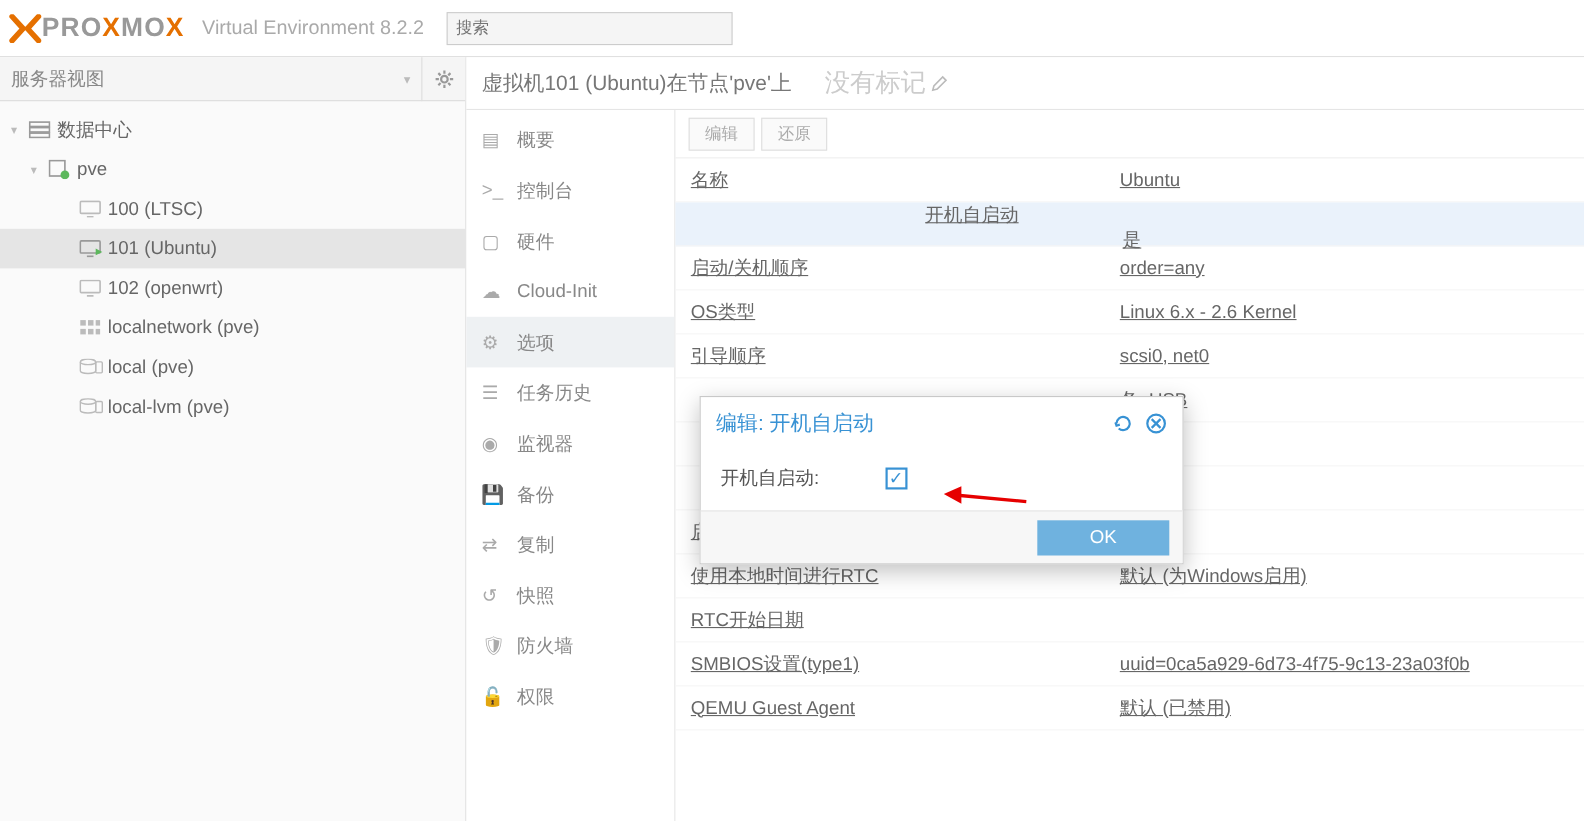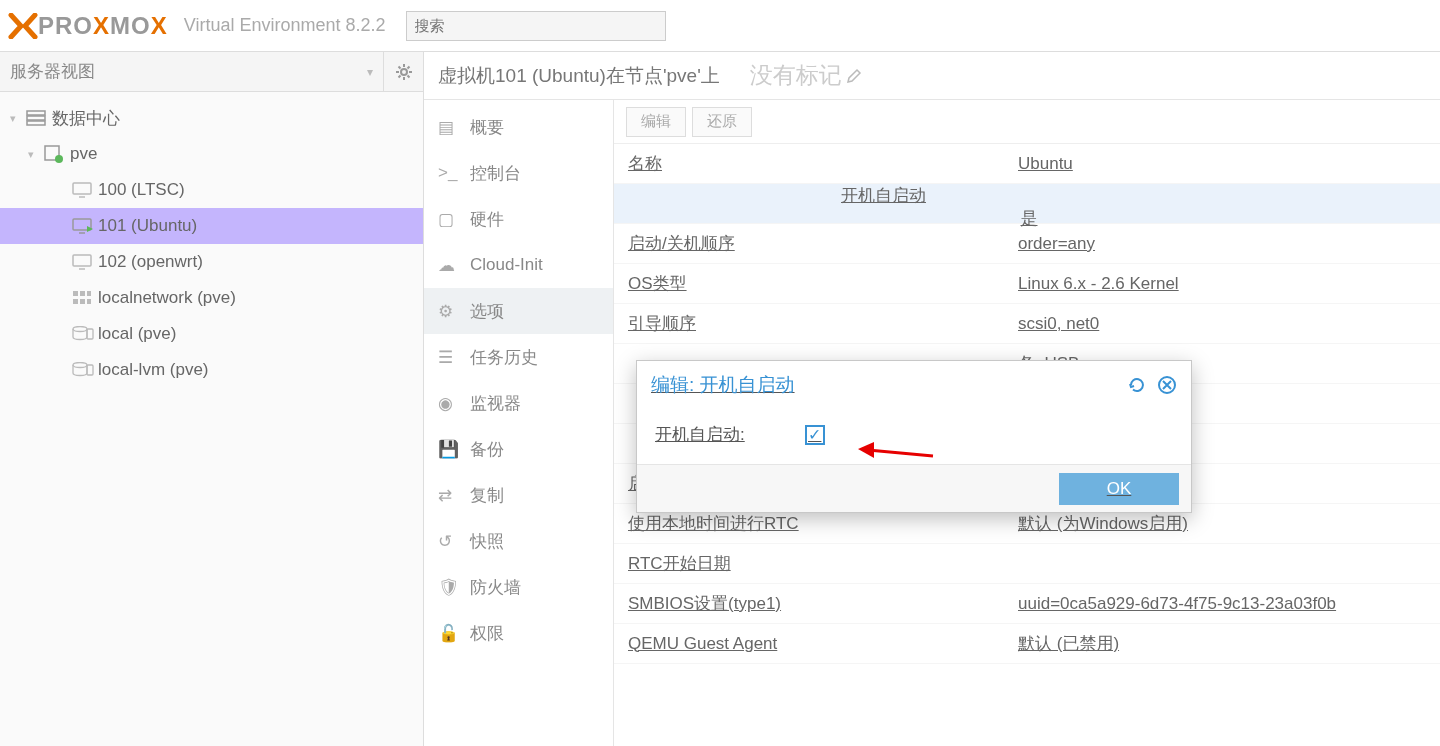--- a/index.html
+++ b/index.html
@@ -17,21 +17,21 @@
 
 .main { display: flex; height: calc(100vh - 44px); }
 .leftcol { width: 424px; border-right: 1px solid #ddd; background: #fafafa; display: flex; flex-direction: column; }
 .view-selector { height: 40px; display: flex; align-items: center; border-bottom: 1px solid #ddd; background: #f5f5f5; }
 .view-selector .sel { flex: 1; padding: 0 10px; color: #888; font-size: 17px; display: flex; align-items: center; justify-content: space-between; }
 .view-selector .sel .chev { color: #bbb; font-size: 12px; }
 .view-selector .gear { width: 40px; height: 40px; display: flex; align-items: center; justify-content: center; color: #aaa; border-left: 1px solid #ddd; cursor: pointer; }
 
 .tree { padding: 8px 0; font-size: 17px; color: #666; }
 .tree-item { display: flex; align-items: center; height: 36px; padding-left: 10px; cursor: pointer; }
-.tree-item.selected { background: #c4b5fd; }
+.tree-item.selected { background: #e5e5e5; }
 .tree-item .arrow { width: 16px; color: #bbb; font-size: 11px; }
 .tree-item .icon { width: 26px; color: #aaa; font-size: 17px; display:flex; align-items:center; }
 .tree-item.level1 { padding-left: 28px; }
 .tree-item.level2 { padding-left: 72px; }
 
 
 .centercol { flex: 1; display: flex; flex-direction: column; background: #fff; position: relative; }
 .content-header { height: 48px; display: flex; align-items: center; padding: 0 14px; border-bottom: 1px solid #e5e5e5; font-size: 19px; color: #777; gap: 30px; }
 .content-header .tags { color: #ccc; font-size: 23px; display: flex; align-items: center; gap: 4px; }
 
@@ -42,21 +42,21 @@
 .subnav-item .icon { width: 20px; color: #aaa; font-size: 17px; }
 
 .options-panel { flex: 1; display: flex; flex-direction: column; }
 .toolbar { height: 44px; display: flex; align-items: center; padding: 0 12px; gap: 6px; border-bottom: 1px solid #eee; }
 .toolbar button { height: 30px; padding: 0 14px; border: 1px solid #ddd; background: #fafafa; color: #aaa; font-size: 15px; cursor: pointer; }
 .grid { flex:1; }
 .grid-row { display: flex; height: 40px; align-items: center; font-size: 17px; color: #666; border-bottom: 1px solid #f5f5f5; text-decoration: underline; }
 .grid-row.sel { background: #eaf2fb; flex-direction: column; }
 .grid-row .k { width: 400px; padding-left: 14px; }
 .grid-row .v { flex:1; padding-left: 4px; }
-.dialog { position: absolute; left: 636px; top: 360px; width: 556px; background: #fff; border: 1px solid #c8c8c8; box-shadow: 0 6px 20px rgba(0,0,0,0.25); pointer-events:auto;text-decoration:underline; }
+.dialog { position: absolute; left: 636px; top: 360px; width: 440px; background: #fff; border: 1px solid #c8c8c8; box-shadow: 0 6px 20px rgba(0,0,0,0.25); pointer-events:auto; }
 .dialog-title { height: 48px; display:flex; align-items:center; justify-content: space-between; padding: 0 14px; }
 .dialog-title .t { color: #3892d4; font-size: 19px; }
 .dialog-title .ctrls { display: flex; gap: 10px; color: #3892d4; font-size: 20px; }
 .dialog-title .ctrls span { cursor: pointer; }
 .dialog-body { padding: 14px 18px 18px; font-size: 17px; color: #555; display:flex; align-items:center; gap: 60px; }
 .dialog-body .cb { width: 20px; height: 20px; border: 2px solid #3892d4; display:inline-flex; align-items:center; justify-content:center; color:#3892d4; font-size:16px; position:relative; }
 .dialog-footer { height: 48px; display:flex; align-items:center; justify-content:flex-end; padding: 0 12px; background: #f7f7f7; border-top:1px solid #e5e5e5; }
 .dialog-footer button { height: 32px; width: 120px; background: #6fb2df; border:none; color:#fff; font-size:17px; cursor:pointer; }
 
 

